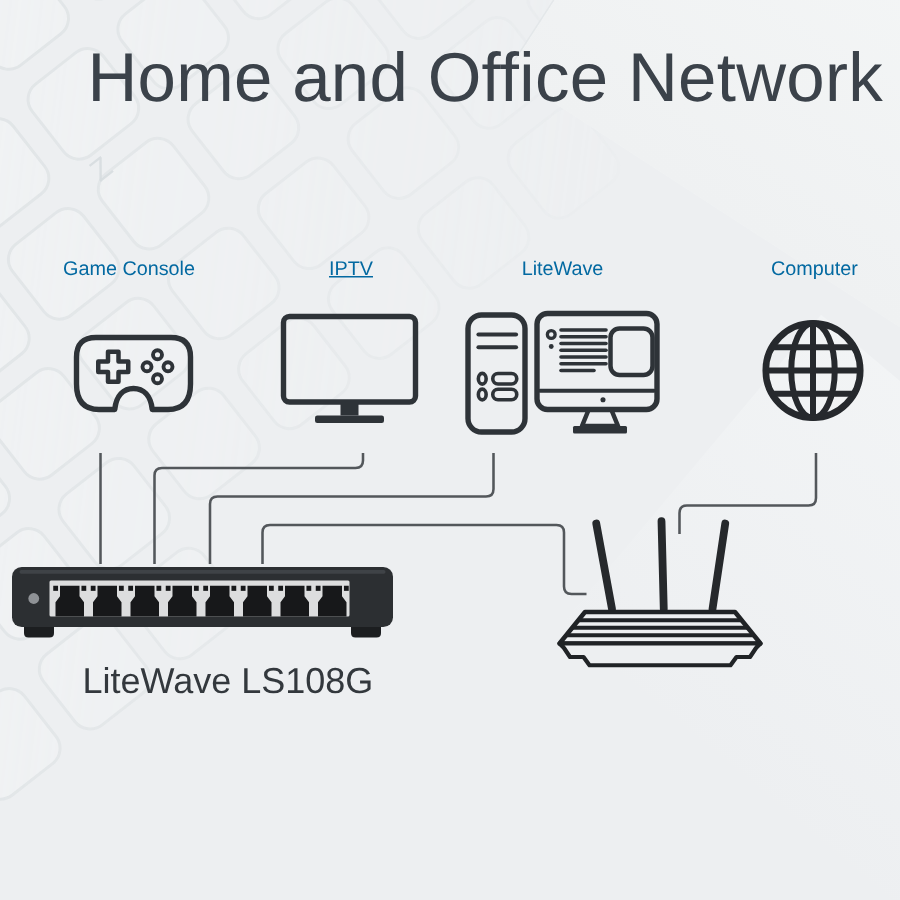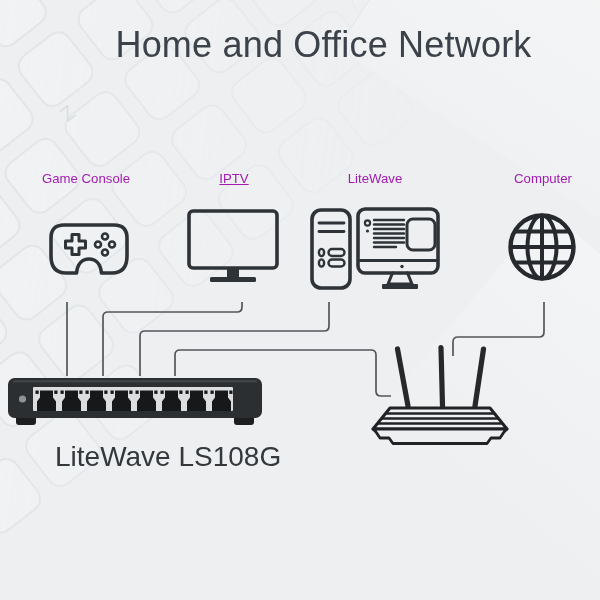--- a/index.html
+++ b/index.html
@@ -34,35 +34,35 @@
     border-left:1px solid #e3e7e9;opacity:.9;
   }
   .sheen-b{
     position:absolute;top:280px;right:-140px;width:320px;height:280px;
     transform:rotate(40deg);
     background:linear-gradient(to bottom,#f4f6f7,rgba(244,246,247,0));
     opacity:.7;
   }
   .title{
     position:absolute;left:0;right:0;top:24px;margin:0;
-    text-align:center;font-size:36px;font-weight:300;letter-spacing:.2px;
+    text-align:center;font-size:46px;font-weight:300;letter-spacing:.2px;
     color:#3b424a;
     padding-left:47px;
   }
   .dev-label{
     position:absolute;top:171px;transform:translateX(-50%);
-    font-size:13.2px;color:#a21caf;white-space:nowrap;
+    font-size:13.2px;color:#0369a1;white-space:nowrap;
   }
   .lbl-game{left:86px;}  .lbl-iptv{left:234px;text-decoration:underline;}
   .lbl-computer{left:375px;} .lbl-internet{left:543px;}
   .icon-svg,.lines-svg,.hw-svg{position:absolute;pointer-events:none;}
   .lines-svg{left:0;top:0;}
   .switch-label{
     position:absolute;left:55px;top:441px;width:176px;text-align:center;
-    font-size:28px;color:#33383d;white-space:nowrap;
+    font-size:24px;color:#33383d;white-space:nowrap;
   }
 </style>
 </head>
 <body>
 
 <div class="canvas">
 
   <div class="bg-keys" id="bg-keys">
       <div class="key"></div>
       <div class="key"></div>

